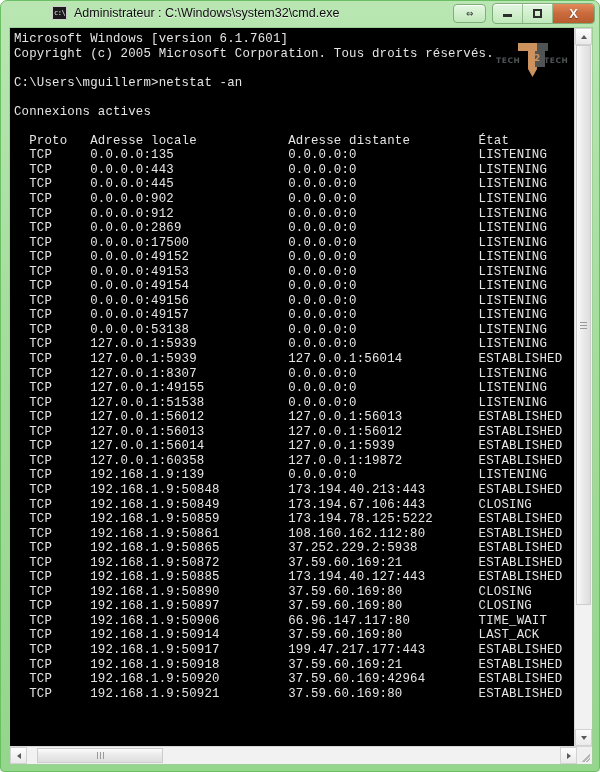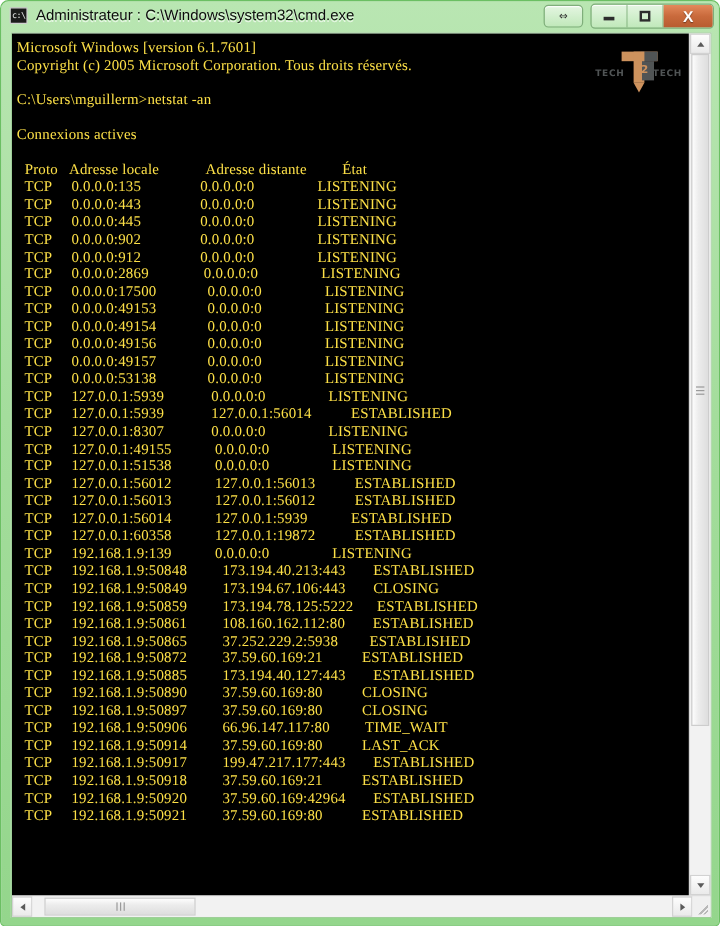--- a/index.html
+++ b/index.html
@@ -28,20 +28,21 @@
   }
 
   
   #title-bar {
     position: relative;
     height: 24px;
     display: flex;
     align-items: center;
     padding: 0 4px 0 7px;
     box-sizing: border-box;
+    margin-left: 44px;
   }
   #cmd-icon {
     width: 15px;
     height: 14px;
     background: #1b1b1b;
     border: 1px solid #cfcfcf;
     box-sizing: border-box;
     margin-right: 7px;
     flex: 0 0 auto;
     position: relative;
@@ -149,22 +150,22 @@
   
   #console {
     position: relative;
     background: #000000;
     flex: 1 1 auto;
     overflow: hidden;
     padding: 4px 0 0 4px;
     box-sizing: border-box;
   }
   .line {
-    color: #fde047;
-    font-family: Liberation Serif, serif;
+    color: #e5e5e5;
+    font-family: Liberation Mono, monospace;
     font-size: 12.4px;
     line-height: 14.55px;
     white-space: pre;
     letter-spacing: 0.18px;
     height: 14.55px;
   }
   .blank { height: 14.55px; }
 
   
   #watermark {
@@ -352,20 +353,21 @@
         <div class="blank"></div>
         <div class="line" id="col-header-line">  Proto   Adresse locale            Adresse distante         État</div>
         <div id="rows-container">
             <div class="line">  TCP     0.0.0.0:135               0.0.0.0:0                LISTENING</div>
             <div class="line">  TCP     0.0.0.0:443               0.0.0.0:0                LISTENING</div>
             <div class="line">  TCP     0.0.0.0:445               0.0.0.0:0                LISTENING</div>
             <div class="line">  TCP     0.0.0.0:902               0.0.0.0:0                LISTENING</div>
             <div class="line">  TCP     0.0.0.0:912               0.0.0.0:0                LISTENING</div>
             <div class="line">  TCP     0.0.0.0:2869              0.0.0.0:0                LISTENING</div>
             <div class="line">  TCP     0.0.0.0:17500             0.0.0.0:0                LISTENING</div>
+            <div class="line">  TCP     0.0.0.0:49152             0.0.0.0:0                LISTENING</div>
             <div class="line">  TCP     0.0.0.0:49153             0.0.0.0:0                LISTENING</div>
             <div class="line">  TCP     0.0.0.0:49154             0.0.0.0:0                LISTENING</div>
             <div class="line">  TCP     0.0.0.0:49156             0.0.0.0:0                LISTENING</div>
             <div class="line">  TCP     0.0.0.0:49157             0.0.0.0:0                LISTENING</div>
             <div class="line">  TCP     0.0.0.0:53138             0.0.0.0:0                LISTENING</div>
             <div class="line">  TCP     127.0.0.1:5939            0.0.0.0:0                LISTENING</div>
             <div class="line">  TCP     127.0.0.1:5939            127.0.0.1:56014          ESTABLISHED</div>
             <div class="line">  TCP     127.0.0.1:8307            0.0.0.0:0                LISTENING</div>
             <div class="line">  TCP     127.0.0.1:49155           0.0.0.0:0                LISTENING</div>
             <div class="line">  TCP     127.0.0.1:51538           0.0.0.0:0                LISTENING</div>

